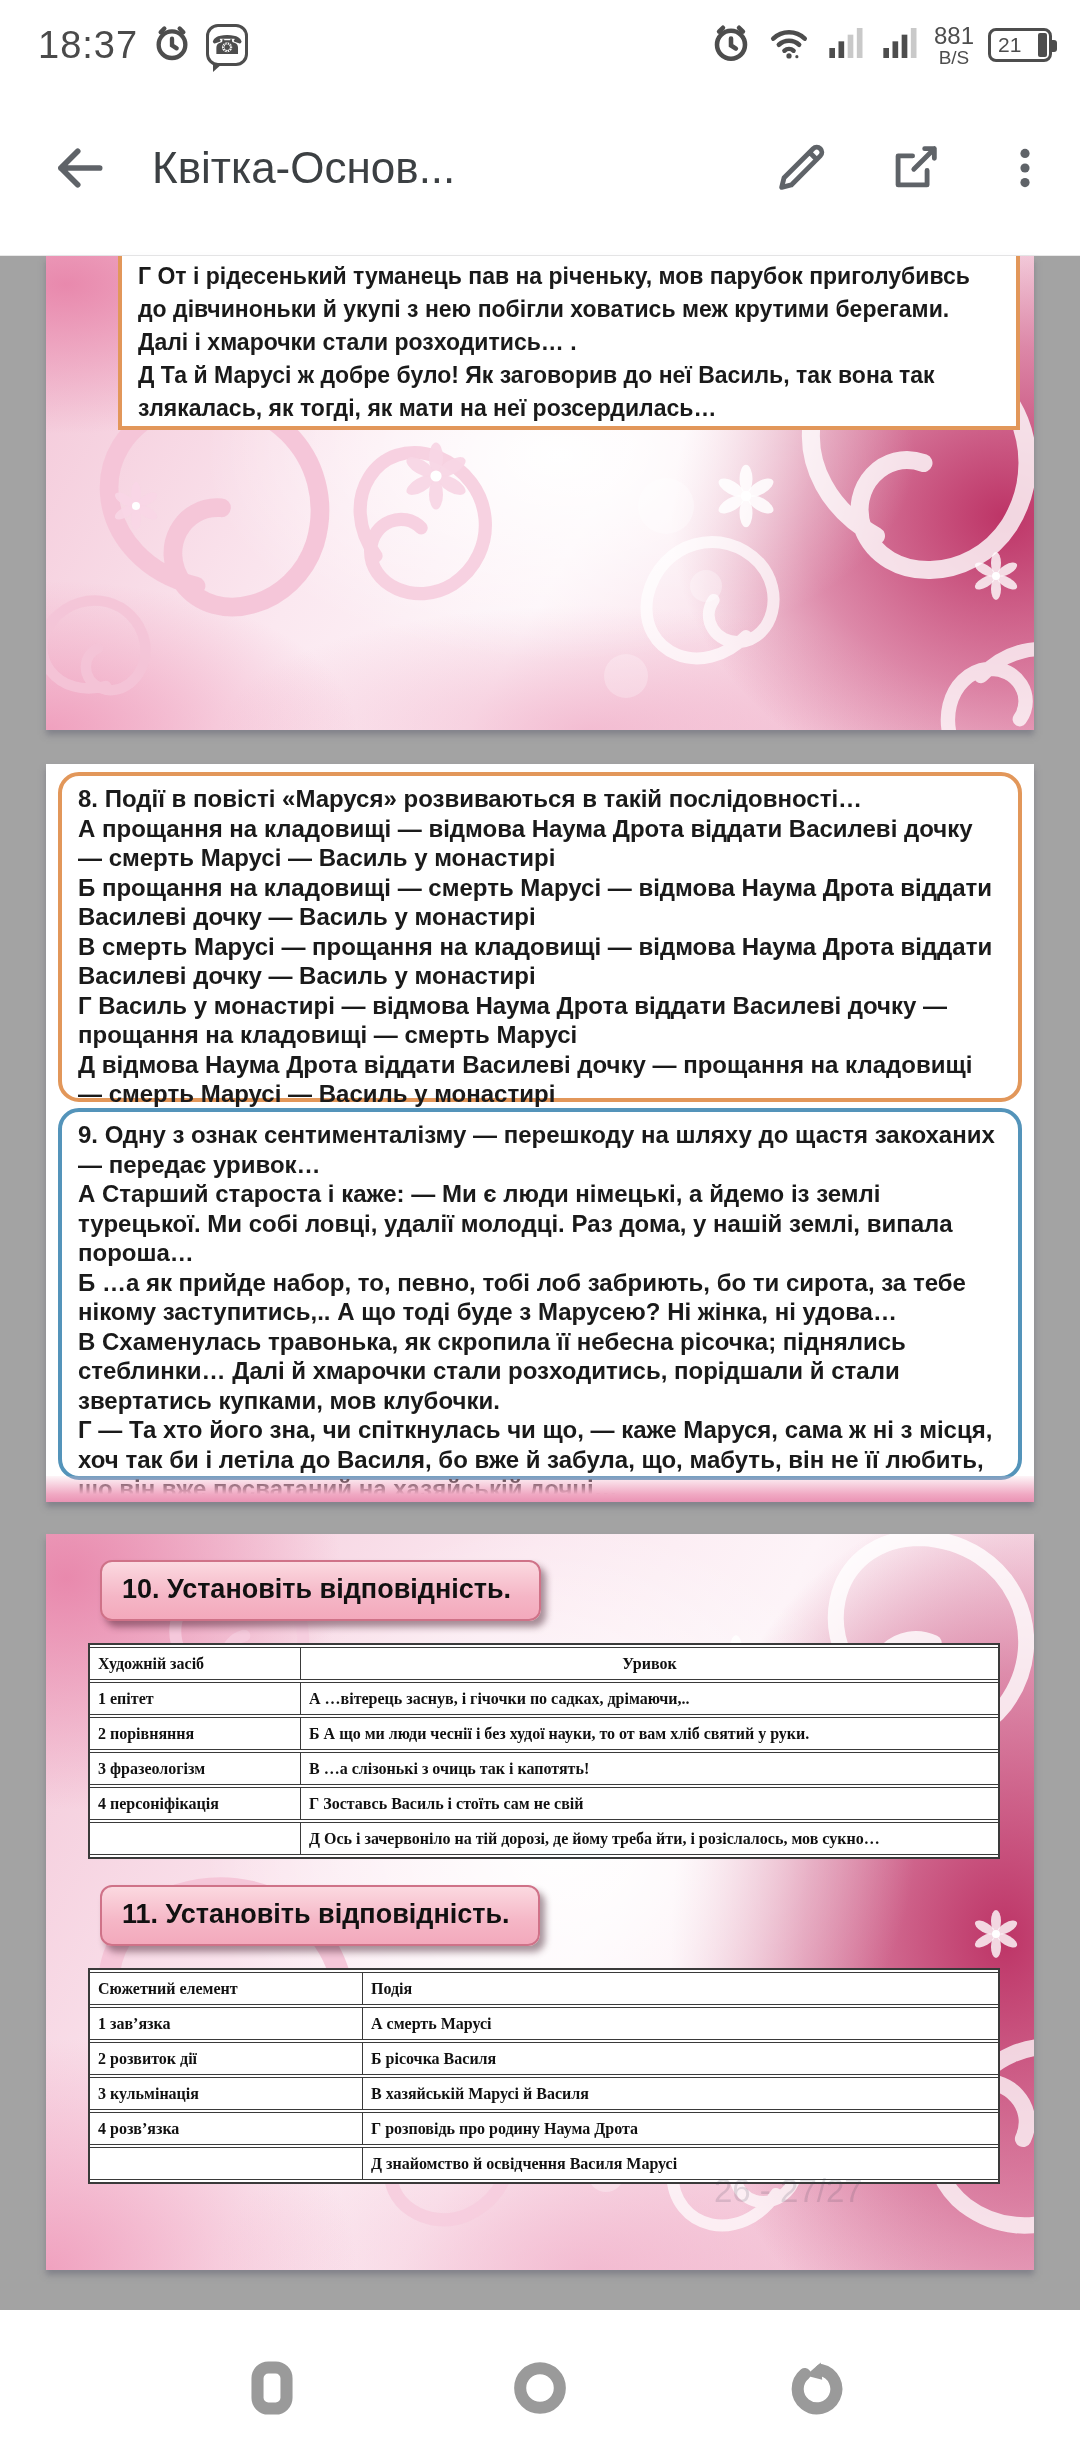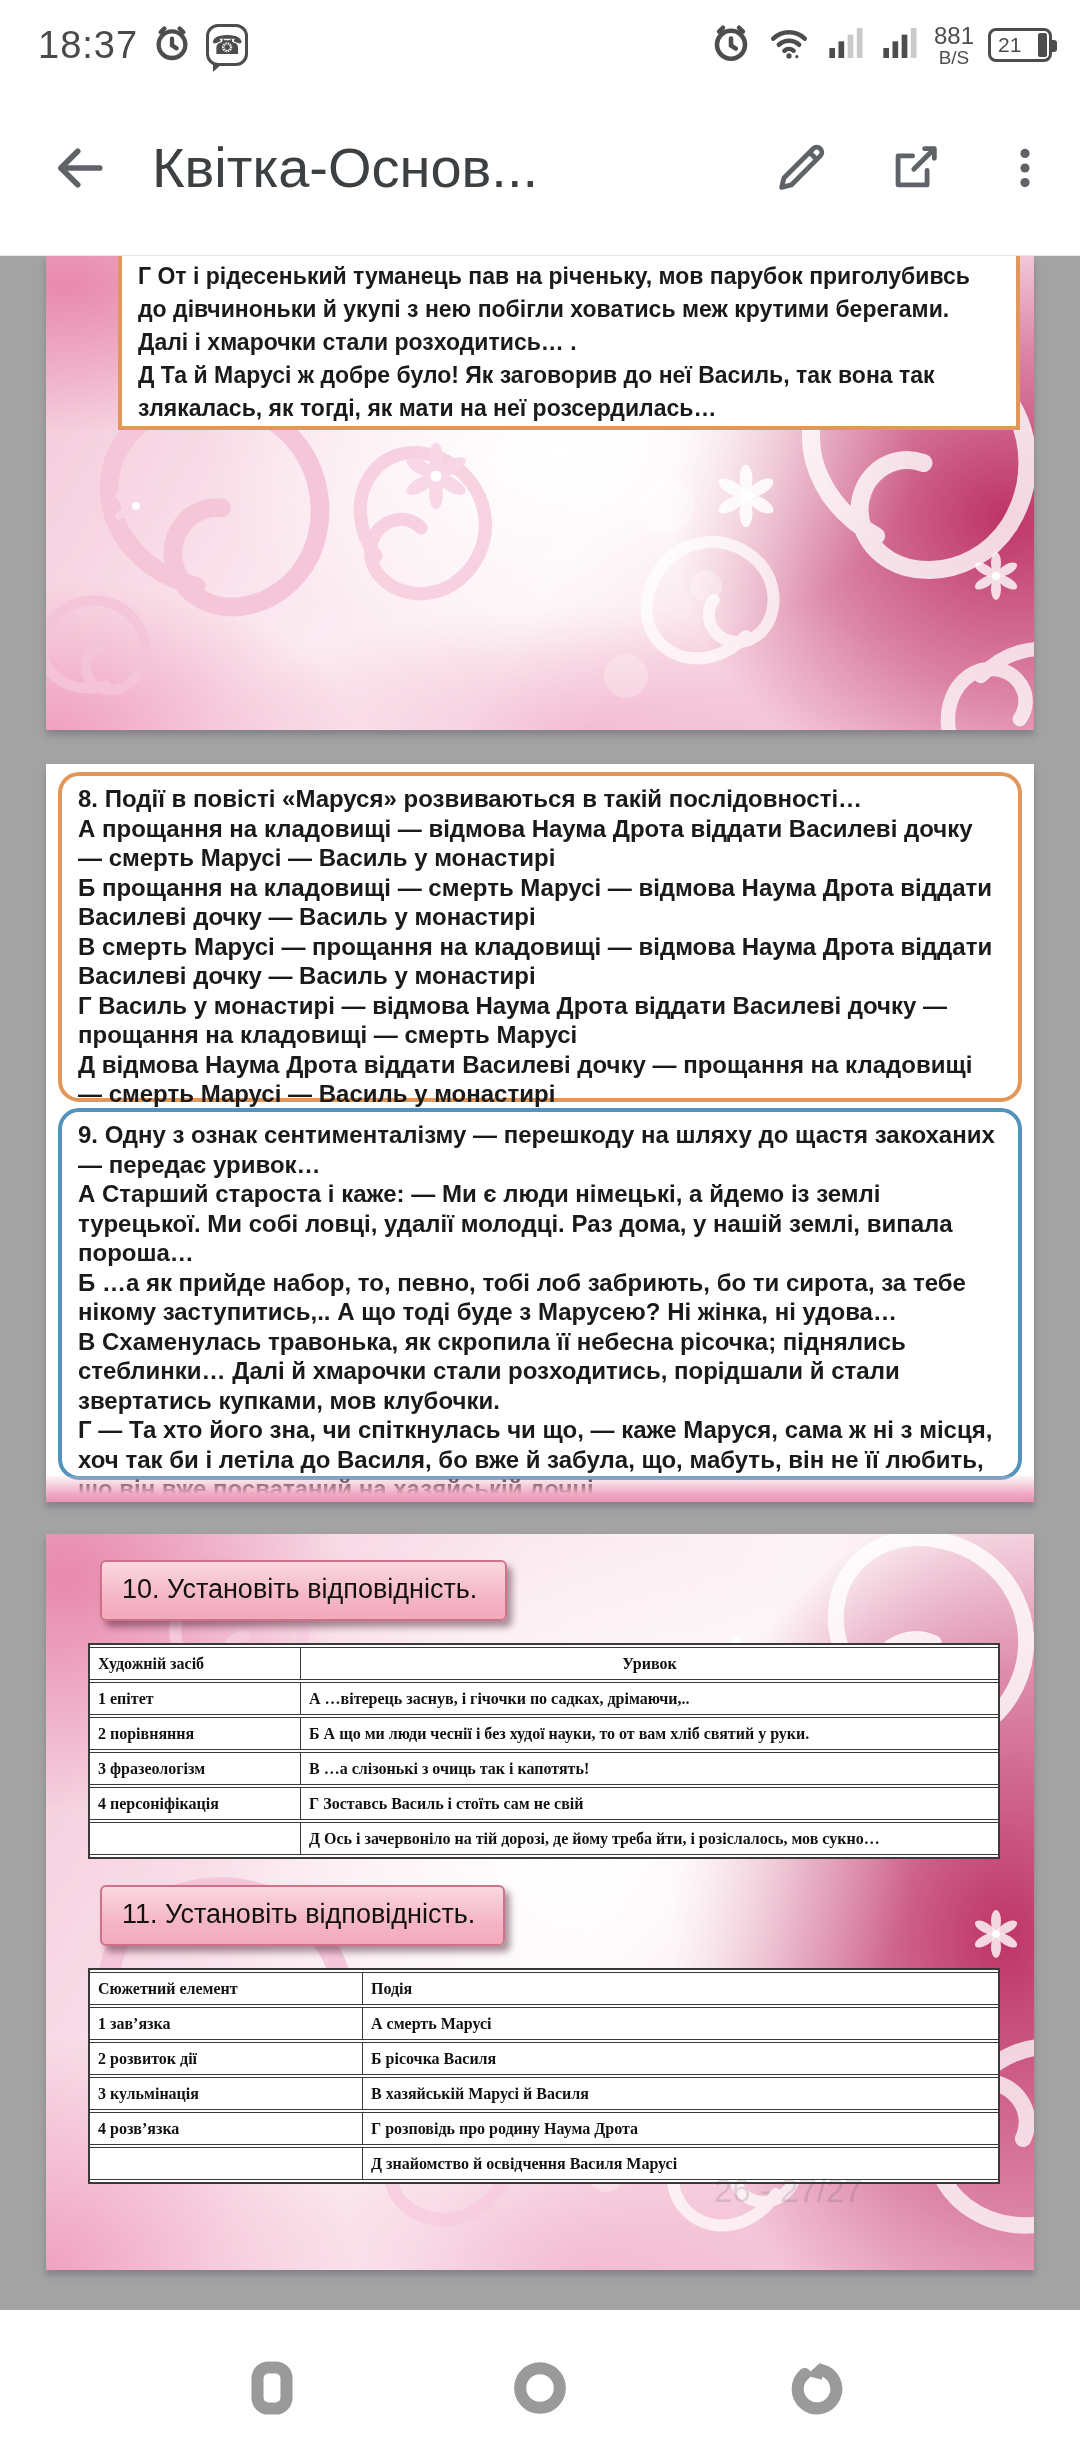--- a/index.html
+++ b/index.html
@@ -23,21 +23,21 @@
   .batt{position:relative;width:64px;height:34px;border:3px solid #4d4d4d;border-radius:8px;
         display:flex;align-items:center;padding-left:7px;}
   .batt:after{content:"";position:absolute;right:-8px;top:9px;width:5px;height:12px;background:#4d4d4d;border-radius:0 3px 3px 0;}
   .batt .bl{font-size:21px;color:#4d4d4d;}
   .batt .bfill{position:absolute;right:2px;top:2px;bottom:2px;width:9px;background:#4d4d4d;border-radius:2px;}
 
   
   .appbar{position:absolute;top:80px;left:0;width:1080px;height:176px;background:#fff;
           display:flex;align-items:center;border-bottom:1px solid #e8e8e8;
           box-shadow:0 2px 3px rgba(0,0,0,.06);padding:0 30px;}
-  .appbar .title{flex:0 1 auto;font-size:56px;color:#3c4043;margin-left:42px;white-space:nowrap;
+  .appbar .title{flex:0 1 auto;font-size:44px;color:#3c4043;margin-left:42px;white-space:nowrap;
                  overflow:hidden;max-width:470px;}
   .iconbtn{border:none;background:transparent;padding:0;cursor:pointer;display:flex;align-items:center;justify-content:center;}
   .appbar .spacer{flex:1;}
   .appbar .iconbtn{margin-left:56px;}
 
   
   .viewer{position:absolute;top:256px;left:0;width:1080px;height:2054px;background:#a3a3a3;}
   .slide{position:absolute;left:46px;width:988px;overflow:hidden;background:#fff;
          box-shadow:0 5px 6px rgba(100,100,115,.5);}
   .slide svg.floral{position:absolute;top:0;left:0;width:100%;height:100%;}
@@ -62,23 +62,23 @@
   .qbox{left:12px;width:964px;border-radius:21px;}
   .qbox p{font-size:24px;line-height:29.5px;}
   .qbox8{top:8px;height:330px;}
   .qbox9{top:344px;height:372px;}
 
   .slide2 .strip{position:absolute;left:0;bottom:0;width:100%;height:26px;
       background:linear-gradient(180deg,rgba(247,205,219,.2),#f0a9c3 70%,#ea93b4);}
 
   
   .badge{position:relative;display:inline-block;margin:26px 0 0 54px;padding:12px 28px 14px 20px;
-         font-weight:normal;font-size:27px;color:#111;
+         font-weight:bold;font-size:27px;color:#111;
          background:linear-gradient(180deg,#fbd9e0 0%,#f5b6c6 60%,#f3a9bc 100%);
-         border:2px solid #cf7288;border-radius:6px;box-shadow:5px 6px 7px rgba(60,20,35,.45);z-index:2;}
+         border:2px solid #cf7288;border-radius:12px;box-shadow:5px 6px 7px rgba(60,20,35,.45);z-index:2;}
   .ttable-wrap{position:relative;margin:22px 0 0 42px;width:912px;border:2px solid #3a3a3a;background:#fff;z-index:2;}
   table.ttable{width:100%;border-collapse:separate;border-spacing:0 2px;background:#fff;
                font-family:"Liberation Serif",serif;font-weight:bold;font-size:16px;color:#111;border-radius:20px;}
   .ttable th,.ttable td{border-top:1px solid #3a3a3a;border-bottom:1px solid #3a3a3a;
                padding:2px 8px;text-align:left;vertical-align:top;line-height:27px;}
   .ttable .c2{border-left:1px solid #3a3a3a;}
   .t10 .c1{width:210px;} .t11 .c1{width:272px;}
   .ttable th.center{text-align:center;}
   .page-indicator{position:absolute;left:714px;top:1916px;font-size:33px;color:rgba(70,70,85,.16);z-index:3;}
 

